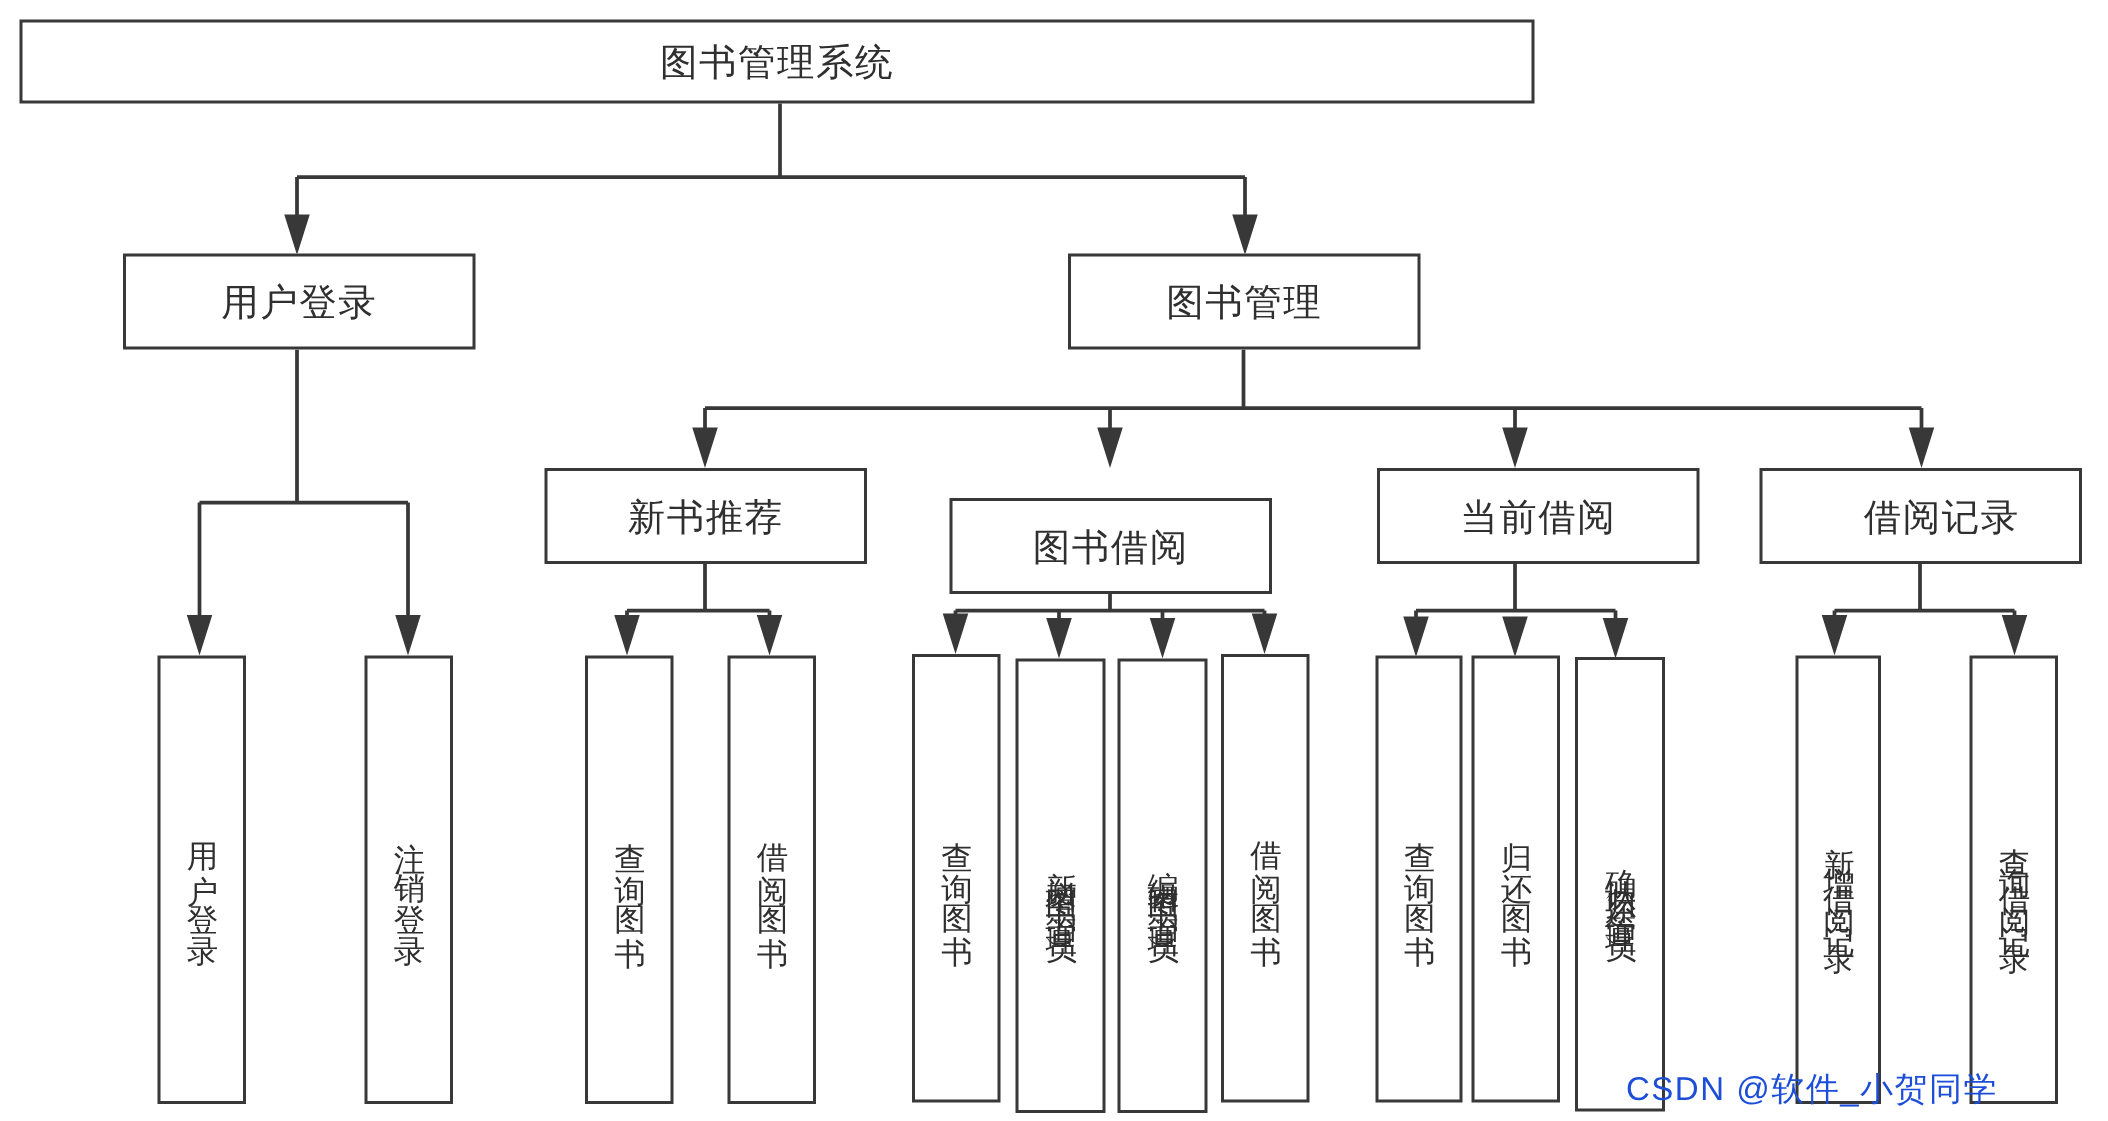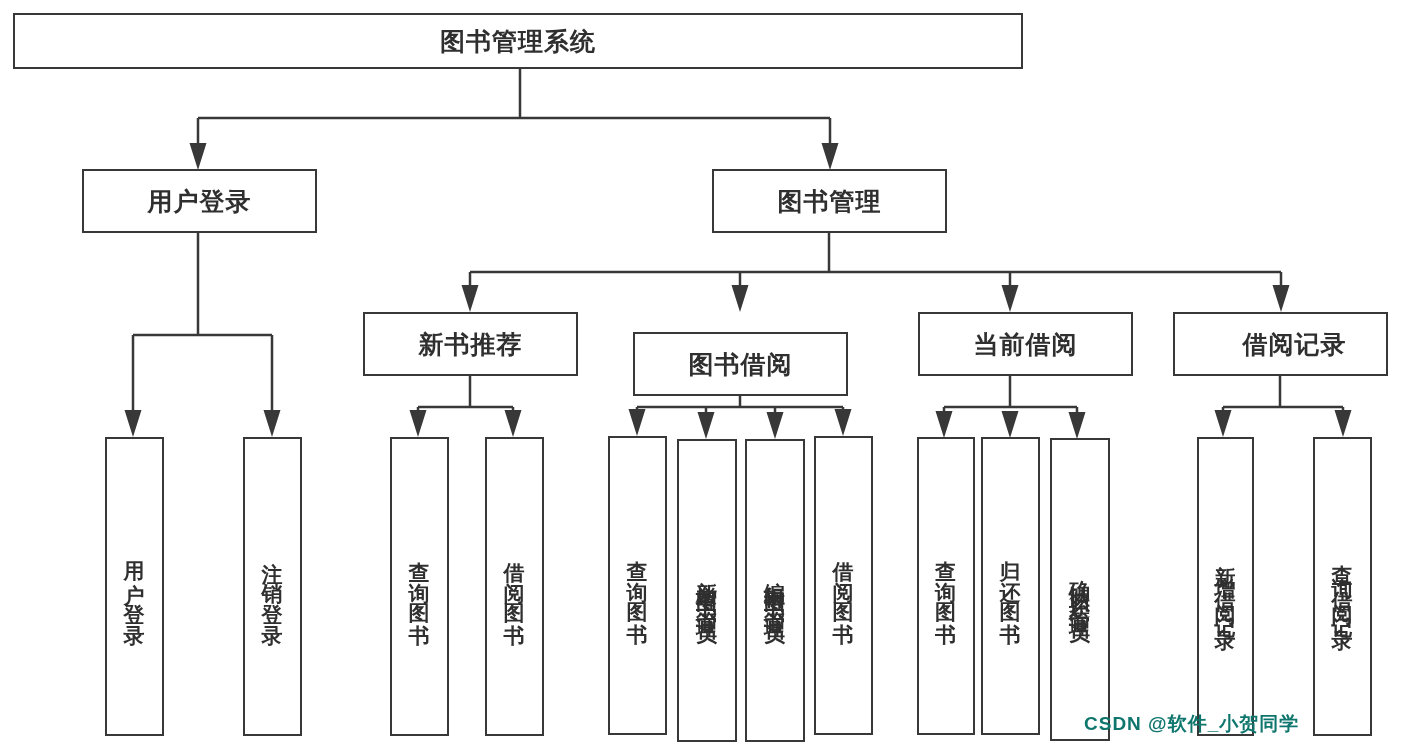--- a/index.html
+++ b/index.html
@@ -3,21 +3,21 @@
 <meta charset="utf-8">
 <style>
   html, body { margin: 0; padding: 0; }
   body {
     width: 1405px; height: 747px;
     background: #ffffff;
     position: relative;
     overflow: hidden;
     font-family: "Liberation Sans", "DejaVu Sans", sans-serif;
   }
-  #stage { position: absolute; inset: 0; width: 1405px; height: 554px; font-weight: bold; }
+  #stage { position: absolute; inset: 0; width: 1405px; height: 554px; }
   .node {
     position: absolute;
     box-sizing: border-box;
     background: #ffffff;
     border: 2.5px solid #383838;
     color: #2f2f2f;
     display: flex;
     align-items: center;
     justify-content: center;
     font-size: 25px;
@@ -31,22 +31,22 @@
     writing-mode: vertical-rl;
     text-orientation: mixed;
     white-space: normal;
     line-height: 1;
   }
   #connectors { position: absolute; left: 0; top: 0; z-index: 1; }
   #watermark {
     position: absolute;
     left: 1084px; top: 711px;
     width: 250px;
-    font-size: 19px;
-    color: #0f766e;
+    font-size: 22px;
+    color: #1d4ed8;
     letter-spacing: 1px;
     z-index: 3;
     white-space: nowrap;
   }
 </style>
 </head>
 <body>
 
 <div id="stage">
 

